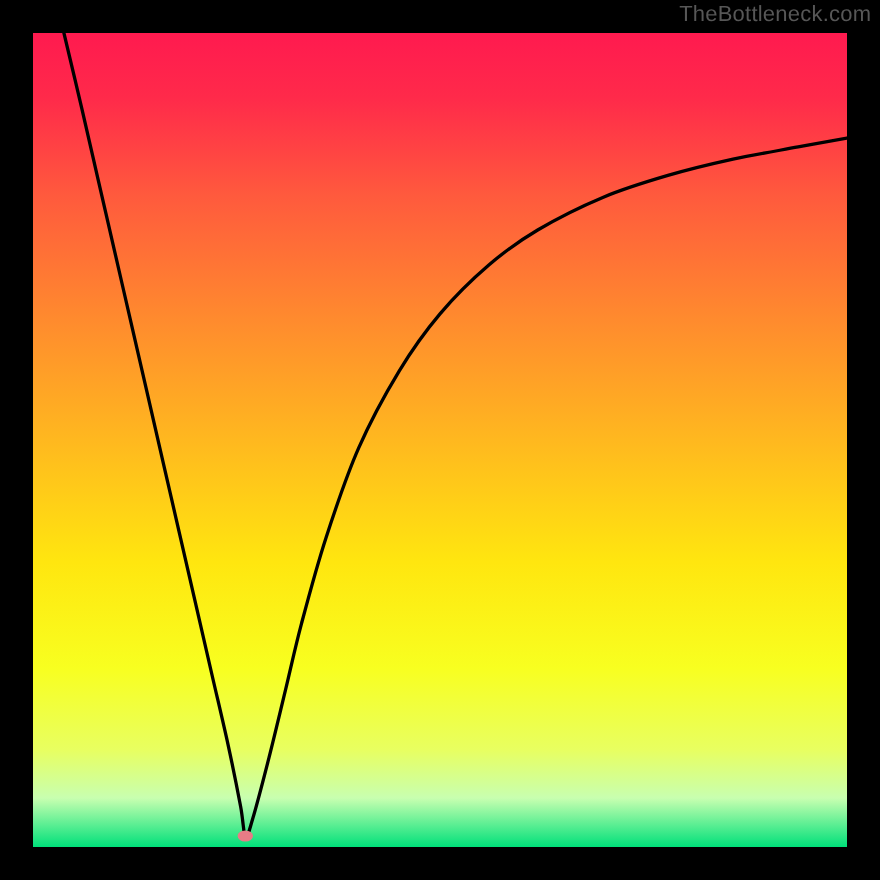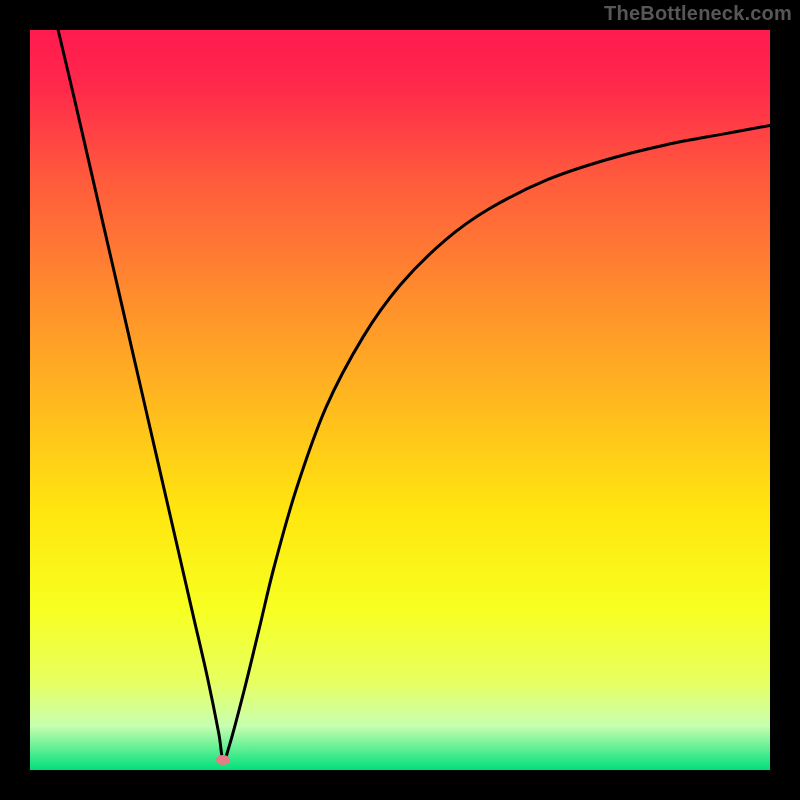--- a/index.html
+++ b/index.html
@@ -30,21 +30,21 @@
   .curve-svg {
     position: absolute;
     inset: 0;
   }
   .attribution {
     position: absolute;
     top: 2px;
     right: 8px;
     color: #575757;
     font-size: 20px;
-    font-weight: 700;
+    font-weight: 400;
     letter-spacing: 0.2px;
     user-select: none;
   }
   .marker {
     position: absolute;
     border-radius: 50%;
     transform: translate(-50%, -50%);
   }
 </style>
 </head>

